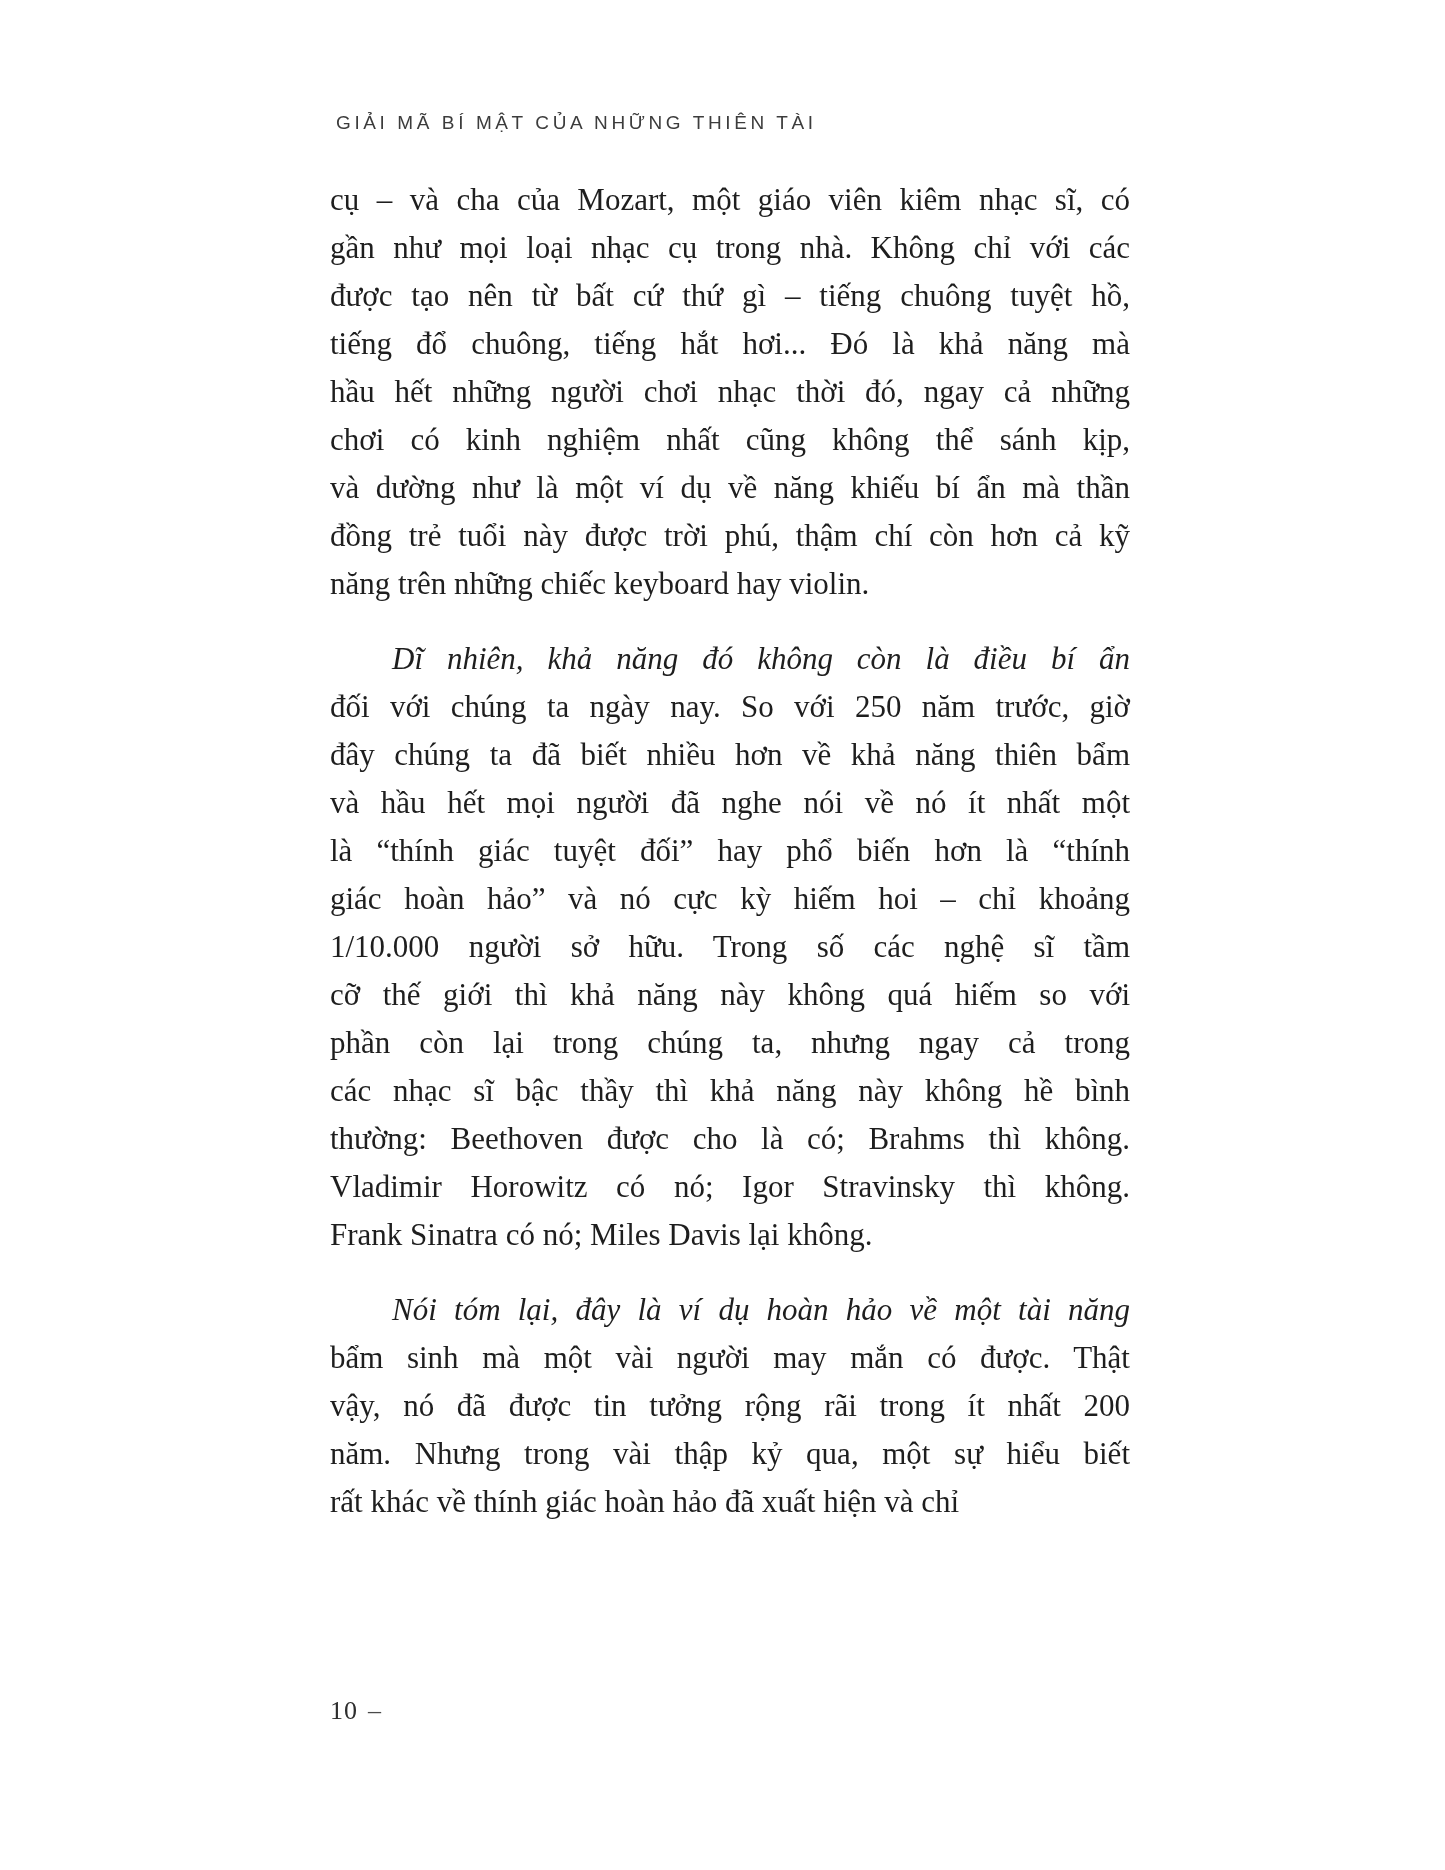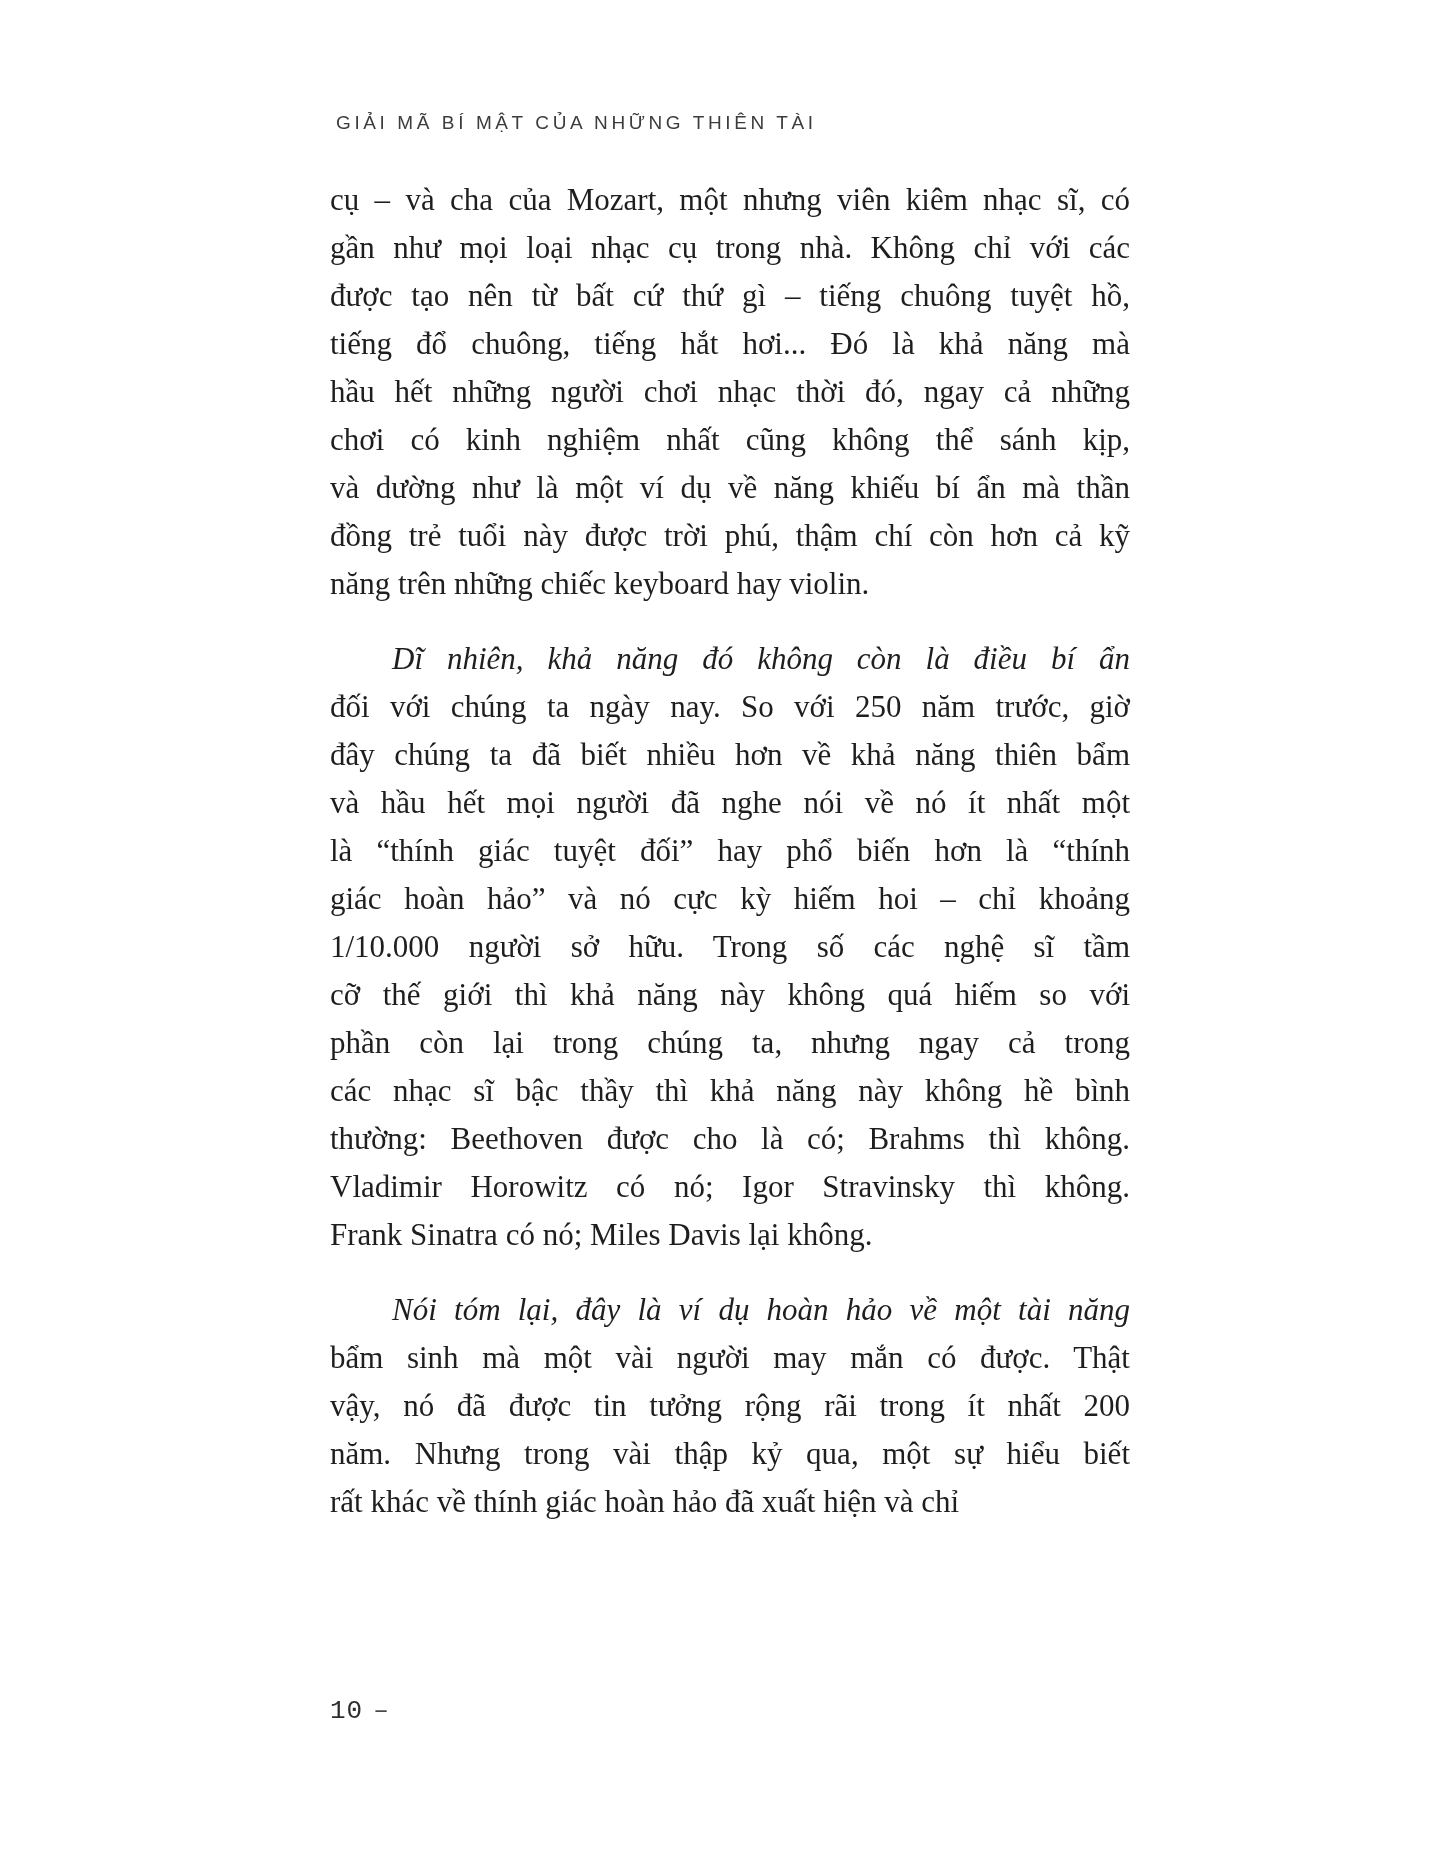--- a/index.html
+++ b/index.html
@@ -47,41 +47,41 @@
     text-align: justify;
     text-align-last: justify;
   }
   .line.last {
     text-align-last: left;
   }
   .page-footer {
     position: absolute;
     left: 330px;
     top: 1696px;
-    font-family: Liberation Mono, monospace;
+    font-family: Liberation Serif, serif;
     font-size: 26px;
     color: #2e2e2e;
     letter-spacing: 1px;
     text-align: right;
   }
   .page-footer .dash {
     margin-left: 10px;
     color: #4a4a4a;
   }
 </style>
 </head>
 <body>
 
 <div class="page">
 
   <div class="running-head">GIẢI MÃ BÍ MẬT CỦA NHỮNG THIÊN TÀI</div>
 
   <main class="text-block">
       <p class="para">
-        <span class="line">cụ – và cha của Mozart, một nhưng viên kiêm nhạc sĩ, có</span>
+        <span class="line">cụ – và cha của Mozart, một giáo viên kiêm nhạc sĩ, có</span>
         <span class="line">gần như mọi loại nhạc cụ trong nhà. Không chỉ với các</span>
         <span class="line">được tạo nên từ bất cứ thứ gì – tiếng chuông tuyệt hồ,</span>
         <span class="line">tiếng đổ chuông, tiếng hắt hơi... Đó là khả năng mà</span>
         <span class="line">hầu hết những người chơi nhạc thời đó, ngay cả những</span>
         <span class="line">chơi có kinh nghiệm nhất cũng không thể sánh kịp,</span>
         <span class="line">và dường như là một ví dụ về năng khiếu bí ẩn mà thần</span>
         <span class="line">đồng trẻ tuổi này được trời phú, thậm chí còn hơn cả kỹ</span>
         <span class="line last">năng trên những chiếc keyboard hay violin.</span>
       </p>
       <p class="para indent">

